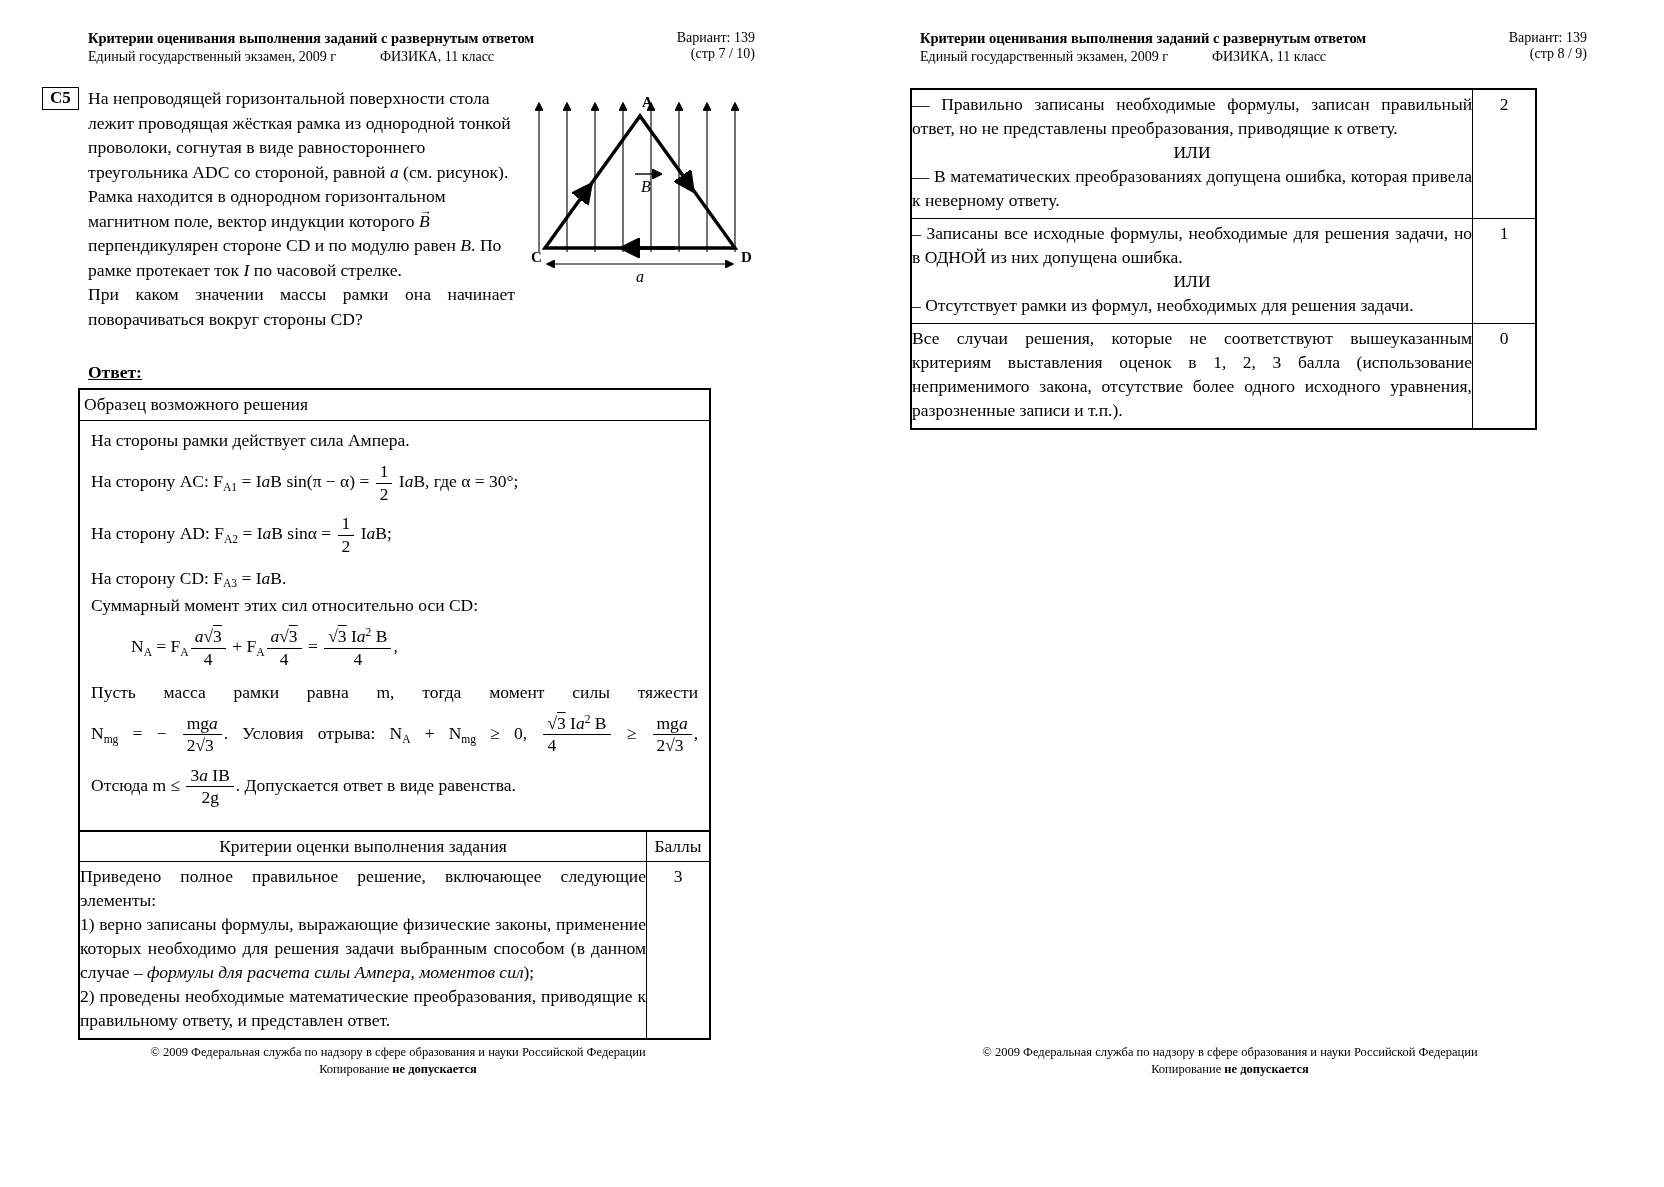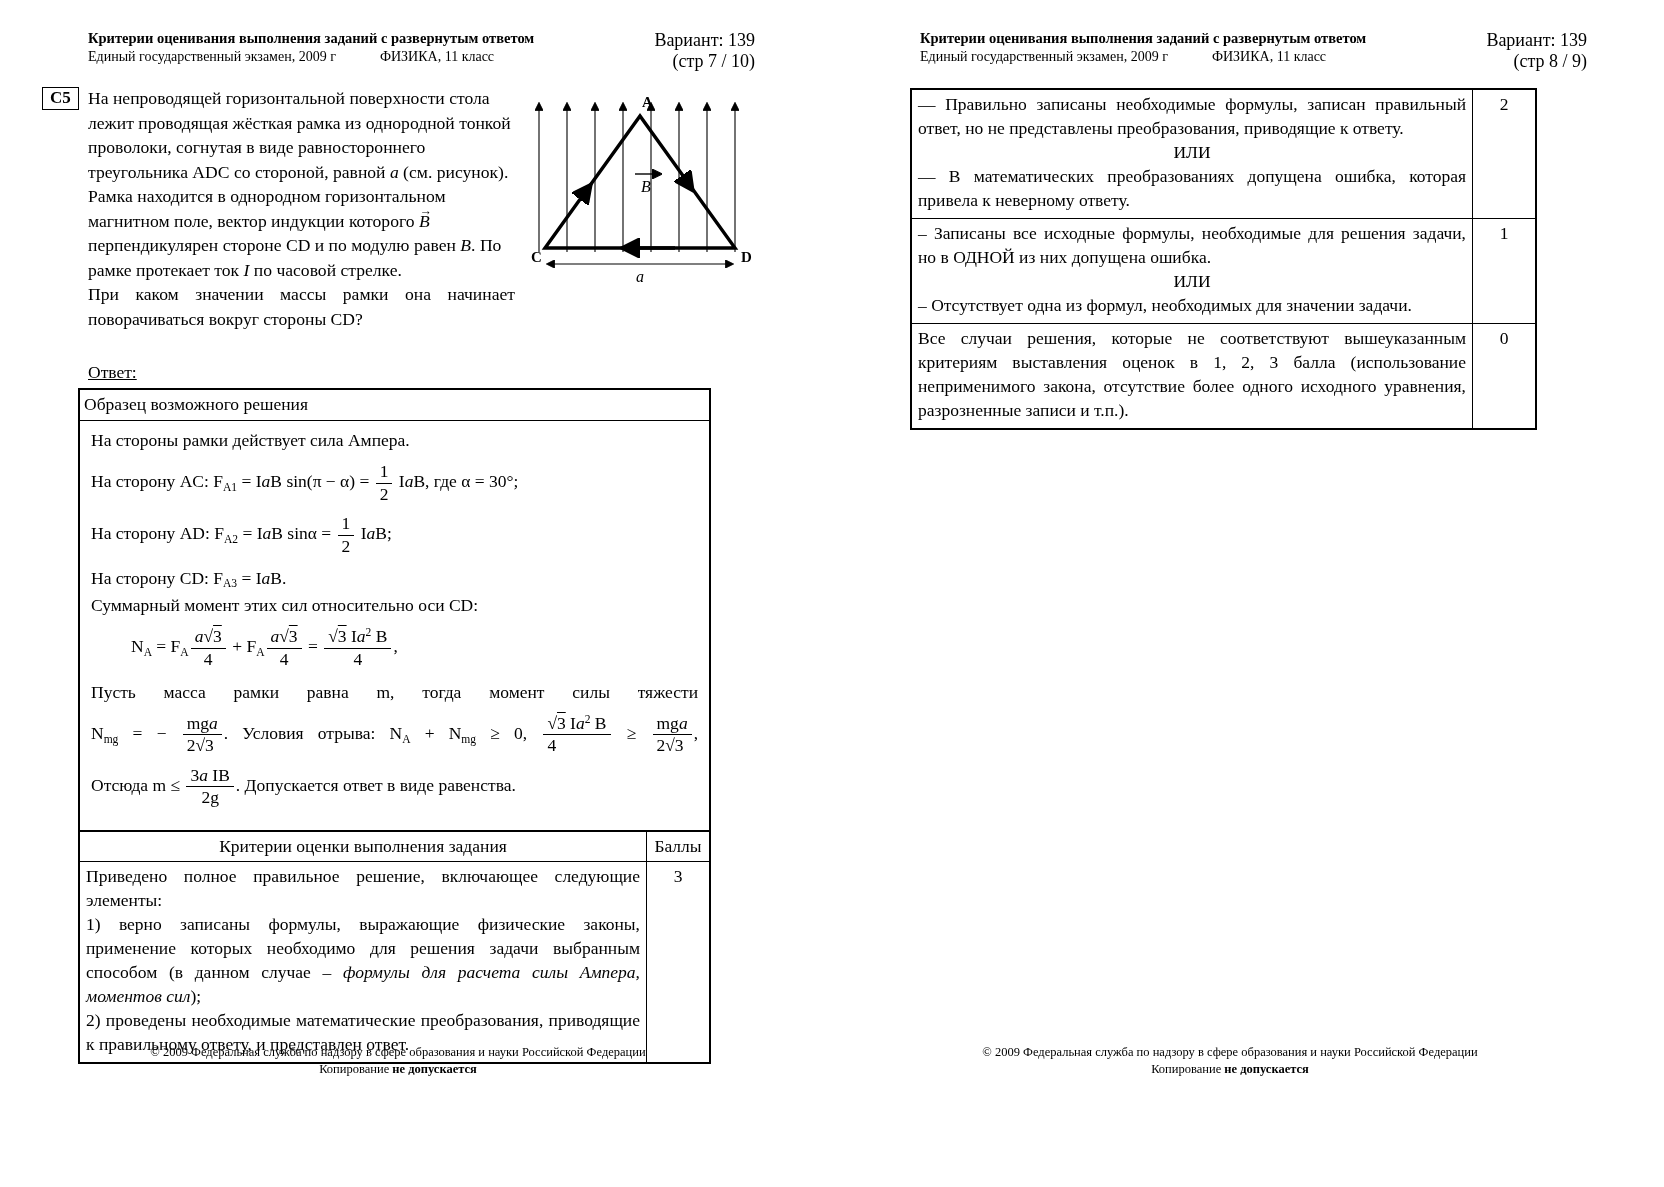--- a/index.html
+++ b/index.html
@@ -10,51 +10,51 @@
   }
   .page { position:absolute; top:0; width:832px; height:1010px; }
   #page-left  { left:0; }
   #page-right { left:832px; }
 
   
   .doc-header { position:absolute; top:30px; left:88px; width:667px; display:flex; justify-content:space-between; }
   .dh-title { font-weight:bold; font-size:14.5px; }
   .dh-sub { font-size:14px; margin-top:2px; }
   .dh-subject { margin-left:44px; }
-  .dh-right { text-align:right; font-size:18px; white-space:nowrap; }
+  .dh-right { text-align:right; font-size:14px; white-space:nowrap; }
 
   
   .task-label {
     position:absolute; left:42px; top:87px;
     border:1.6px solid #000; padding:0 7px 1px;
     font-weight:bold; font-size:17px;
   }
   .task-body { position:absolute; left:88px; top:86px; width:667px; font-size:17.6px; line-height:24.5px; }
   .task-text { text-align:justify; }
   .task-question { text-align:justify; clear:left; }
   .figure { float:right; width:226px; height:202px; margin:6px 0 10px 14px; }
 
   
-  .answer-label { position:absolute; left:88px; top:362px; font-size:17.5px; font-weight:normal; text-decoration:underline; }
+  .answer-label { position:absolute; left:88px; top:362px; font-size:17.5px; font-weight:bold; text-decoration:underline; }
 
   
   .tables-wrap { position:absolute; left:78px; top:388px; width:633px; font-size:17.5px; line-height:24px; }
   .sol-table { border:2px solid #000; }
   .sol-head { text-align:left; border-bottom:1.5px solid #000; padding:2px 4px 4px; }
   .sol-body { padding:4px 11px 12px; }
   .sol-line { margin:3px 0; }
   .sol-line.l-frac { margin:10px 0; }
   .sol-line.indent { padding-left:40px; }
   .sol-line.stretch { text-align:justify; text-align-last:justify; }
 
   .crit-table { border:2px solid #000; margin-top:-2px; }
   .crit-table.cont { margin-top:0; }
   .crit-row { display:flex; border-top:1.5px solid #000; }
   .crit-row:first-child { border-top:none; }
-  .crit-cell-text { flex:1; padding:2px 6px 6px; border-right:1.5px solid #000; }
+  .crit-cell-text { flex:1; padding:2px 0 6px; border-right:1.5px solid #000; }
   .crit-cell-score { width:62px; text-align:center; padding-top:2px; }
   .crit-row.crit-head .crit-cell-text { text-align:center; padding:2px 4px 3px; }
   .crit-p { text-align:justify; }
   .crit-p.center { text-align:center; }
 
   
   #page-right .crit-wrap { position:absolute; left:78px; top:88px; width:627px; font-size:17.5px; line-height:24px; }
 
   
   .page-footer { position:absolute; left:78px; top:1044px; width:640px; text-align:center; font-size:12.5px; line-height:17px; }
@@ -207,21 +207,21 @@
             <div class="crit-p justify">— Правильно записаны необходимые формулы, записан правильный ответ, но не представлены преобразования, приводящие к ответу.</div>
             <div class="crit-p center">ИЛИ</div>
             <div class="crit-p justify">— В математических преобразованиях допущена ошибка, которая привела к неверному ответу.</div>
           </div>
           <div class="crit-cell-score">2</div>
         </div>
         <div class="crit-row">
           <div class="crit-cell-text">
             <div class="crit-p justify">– Записаны все исходные формулы, необходимые для решения задачи, но в ОДНОЙ из них допущена ошибка.</div>
             <div class="crit-p center">ИЛИ</div>
-            <div class="crit-p justify">– Отсутствует одна из формул, необходимых для значении задачи.</div>
+            <div class="crit-p justify">– Отсутствует рамки из формул, необходимых для решения задачи.</div>
           </div>
           <div class="crit-cell-score">1</div>
         </div>
         <div class="crit-row">
           <div class="crit-cell-text">
             <div class="crit-p justify">Все случаи решения, которые не соответствуют вышеуказанным критериям  выставления оценок в 1, 2, 3 балла (использование неприменимого закона, отсутствие более одного исходного уравнения, разрозненные записи и т.п.).</div>
           </div>
           <div class="crit-cell-score">0</div>
         </div>
       </div>

